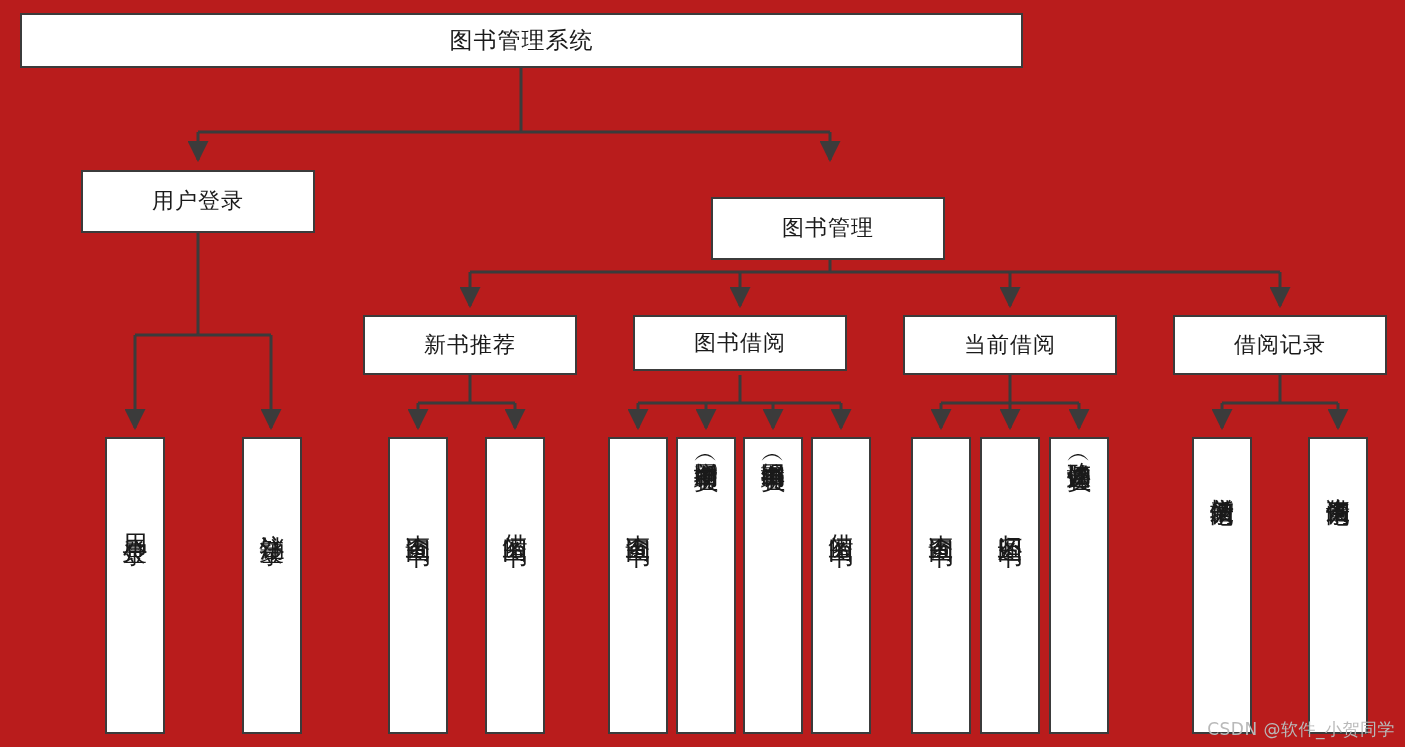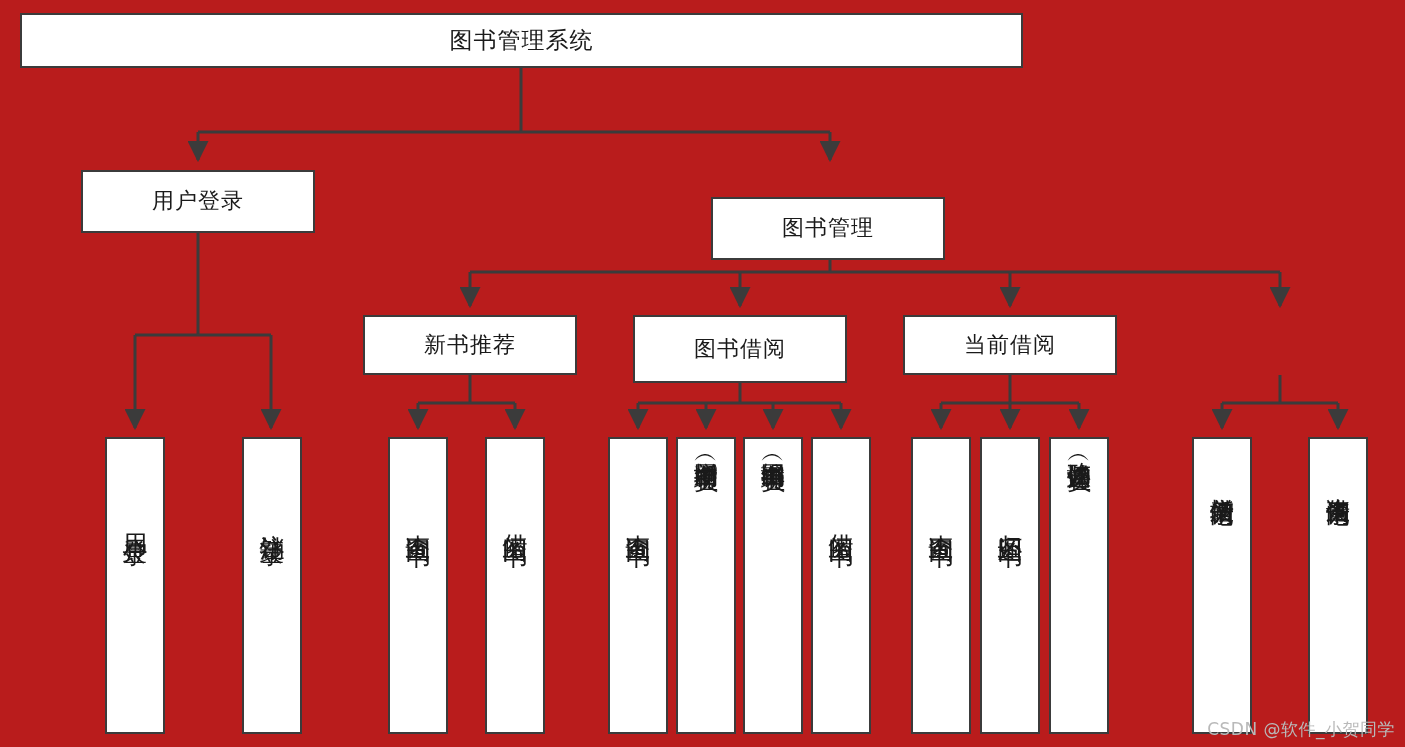--- a/index.html
+++ b/index.html
@@ -142,26 +142,29 @@
   <div class="node horiz" style="left:81px; top:170px; width:234px; height:63px;">
     <span class="lbl">用户登录</span>
   </div>
   <div class="node horiz" style="left:711px; top:170px; width:234px; height:63px;margin-top:27px;">
     <span class="lbl">图书管理</span>
   </div>
 
   <div class="node horiz" style="left:363px; top:315px; width:214px; height:60px;">
     <span class="lbl">新书推荐</span>
   </div>
-  <div class="node horiz" style="left:633px; top:315px; width:214px; height:68px;">
+  <div class="node horiz" style="left:633px; top:315px; width:214px; height:56px;">
     <span class="lbl">图书借阅</span>
   </div>
   <div class="node horiz" style="left:903px; top:315px; width:214px; height:60px;">
     <span class="lbl">当前借阅</span>
   </div>
+  <div class="node horiz" style="left:1173px; top:315px; width:214px; height:60px;">
+    <span class="lbl">借阅记录</span>
+  </div>
 
   <div class="node vert" style="left:105px; top:437px; width:60px; height:297px; padding-top:75px;">
     <span class="lbl">用户登录</span>
   </div>
   <div class="node vert" style="left:242px; top:437px; width:60px; height:297px; padding-top:75px;">
     <span class="lbl">注销登录</span>
   </div>
 
   <div class="node vert" style="left:388px; top:437px; width:60px; height:297px; padding-top:75px;">
     <span class="lbl">查询图书</span>

